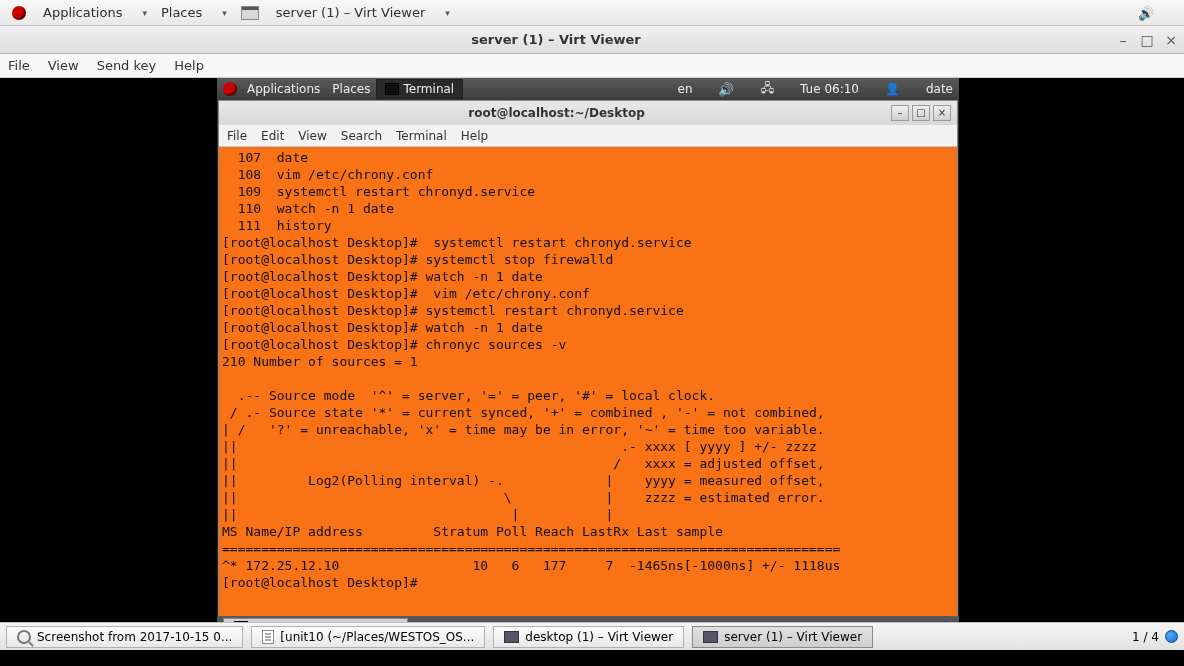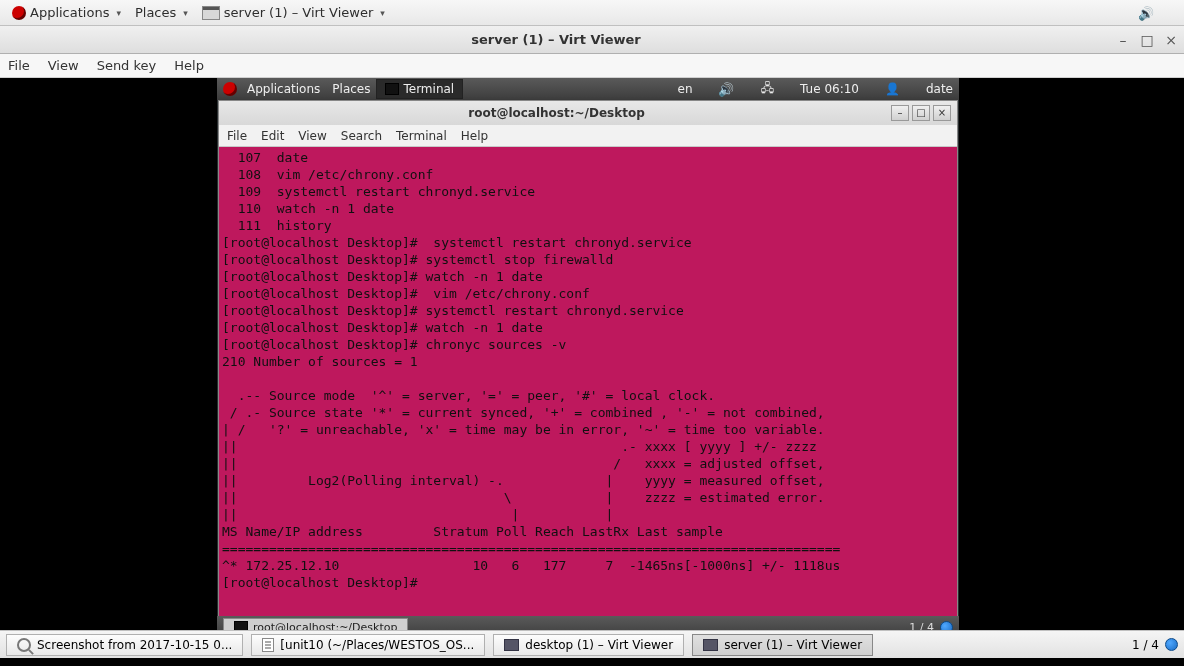--- a/index.html
+++ b/index.html
@@ -2,21 +2,21 @@
 <html><head>
 <meta charset="utf-8">
 <style>
 * { margin: 0; padding: 0; box-sizing: border-box; }
 body { font-family: "DejaVu Sans", sans-serif; font-size: 13px; background: #000; width: 1184px; height: 666px; overflow: hidden; position: relative; }
 
 
 .host-top-panel { position: absolute; top: 0; left: 0; right: 0; height: 26px; background: linear-gradient(#f7f7f7,#e8e8e8); border-bottom: 1px solid #c0c0c0; display: flex; align-items: center; padding: 0 6px; color: #2e2e2e; }
 .host-top-panel .left { display: flex; align-items: center; gap: 2px; }
 .host-top-panel .right { margin-left: auto; display: flex; align-items: center; gap: 10px; flex-direction: column; }
-.panel-item { padding: 2px 6px; display: flex; align-items: center; gap: 4px; justify-content: space-between; }
+.panel-item { padding: 2px 6px; display: flex; align-items: center; gap: 17px; justify-content: space-between; }
 .arrow-down::after { content: "▾"; font-size: 9px; margin-left: 3px; color: #555; }
 .rh-logo { width: 14px; height: 14px; background: radial-gradient(circle at 40% 40%, #cc0000 55%, #900 60%, transparent 62%); border-radius: 50%; box-shadow: inset -2px -2px 0 #600; }
 .window-thumb { width: 18px; height: 14px; background: #d8d8d8; border: 1px solid #888; position: relative; }
 .window-thumb::before { content: ""; position: absolute; top: 0; left: 0; right: 0; height: 3px; background: #555; }
 
 
 .virt-window { position: absolute; top: 26px; left: 0; right: 0; height: 612px; background: #000; }
 .virt-titlebar { height: 28px; background: linear-gradient(#f0f0f0,#dedede); display: flex; align-items: center; padding: 0 6px; border-bottom: 1px solid #b0b0b0; }
 .virt-titlebar .title { flex: 1; text-align: center; font-size: 13px; color: #333; font-weight: bold; }
 .win-btn { width: 14px; height: 14px; margin-left: 10px; color: #555; cursor: pointer; font-size: 14px; line-height: 14px; text-align: center; }
@@ -29,30 +29,30 @@
 .guest-top-panel .right { margin-left: auto; display: flex; gap: 26px; align-items: center; }
 .guest-top-panel .panel-item { padding: 2px 6px; }
 .guest-terminal-tab { background: #2a2a2a; padding: 2px 8px; display: flex; align-items: center; gap: 4px; border: 1px solid #222; }
 .term-icon { width: 14px; height: 12px; background: #111; border: 1px solid #000; }
 
 .terminal-window { position: absolute; top: 22px; left: 1px; right: 1px; height: 517px; background: #e8e8e8; border: 1px solid #888; box-shadow: 0 2px 4px rgba(0,0,0,.3); }
 .terminal-titlebar { height: 24px; background: linear-gradient(#e8e8e8,#d8d8d8); display: flex; align-items: center; padding: 0 6px; color: #333; }
 .terminal-titlebar .title { flex: 1; text-align: center; font-weight: bold; font-size: 12px; }
 .tbtn { width: 18px; height: 16px; background: linear-gradient(#f0f0f0,#d0d0d0); border: 1px solid #999; margin-left: 3px; font-size: 10px; text-align: center; line-height: 14px; cursor: pointer; }
 .terminal-menubar { height: 22px; display: flex; align-items: center; gap: 14px; padding: 0 8px; background: #f2f2f2; border-bottom: 1px solid #c8c8c8; font-size: 12px; color: #333; }
-.terminal-body { position: absolute; top: 46px; left: 0; right: 0; bottom: 0; background: #be185d; color: #101010; font-family: "DejaVu Sans Mono", monospace; font-size: 13px; line-height: 17px; white-space: pre; overflow: hidden; padding: 2px 3px; }
+.terminal-body { position: absolute; top: 46px; left: 0; right: 0; bottom: 0; background: #f97316; color: #101010; font-family: "DejaVu Sans Mono", monospace; font-size: 13px; line-height: 17px; white-space: pre; overflow: hidden; padding: 2px 3px; }
 
 
 .guest-bottom { position: absolute; bottom: 0; left: 0; right: 0; height: 22px; background: linear-gradient(#5a5a5a,#3c3c3c); display: flex; align-items: center; padding: 0 6px; color: #ddd; font-size: 11px; }
 .guest-task { background: #cfcfcf; color: #222; padding: 2px 10px; border: 1px solid #888; display: flex; align-items: center; gap: 5px; }
 .ws-indicator { margin-left: auto; display: flex; gap: 6px; }
 .ws-dot { width: 13px; height: 13px; border-radius: 50%; background: radial-gradient(circle at 35% 35%, #4fa8ff, #1a6bc4); border: 1px solid #0b4a8a; }
 
 
-.host-bottom { position: absolute; bottom: 8px; left: 0; right: 0; height: 28px; background: linear-gradient(#f5f5f5,#e2e2e2); border-top: 1px solid #c0c0c0; display: flex; align-items: center; padding: 0 6px; gap: 8px; font-size: 12px; }
+.host-bottom { position: absolute; bottom: 16px; left: 0; right: 0; height: 28px; background: linear-gradient(#f5f5f5,#e2e2e2); border-top: 1px solid #c0c0c0; display: flex; align-items: center; padding: 0 6px; gap: 8px; font-size: 12px; }
 .host-task { padding: 3px 10px; border: 1px solid #b0b0b0; background: linear-gradient(#fdfdfd,#e8e8e8); display: flex; align-items: center; gap: 6px; height: 22px; min-width: 180px; }
 .host-task.active { background: linear-gradient(#e0e0e0,#cfcfcf); border-color: #888; }
 .ic-mag { width: 14px; height: 14px; border: 2px solid #777; border-radius: 50%; position: relative; }
 .ic-mag::after { content: ""; position: absolute; width: 6px; height: 2px; background: #777; bottom: -3px; right: -5px; transform: rotate(45deg); }
 .ic-doc { width: 12px; height: 14px; background: #fff; border: 1px solid #888; position: relative; }
 .ic-doc::before { content: ""; position: absolute; left: 2px; right: 2px; top: 2px; height: 2px; box-shadow: 0 3px 0 #aaa, 0 6px 0 #aaa; background: #aaa; }
 .ic-screen { width: 15px; height: 12px; background: #556; border: 1px solid #334; }
 .ic-speaker { font-size: 13px; }
 .ic-wifi { font-size: 13px; }
 .ic-batt { width: 10px; height: 14px; border: 1px solid #555; position: relative; }

